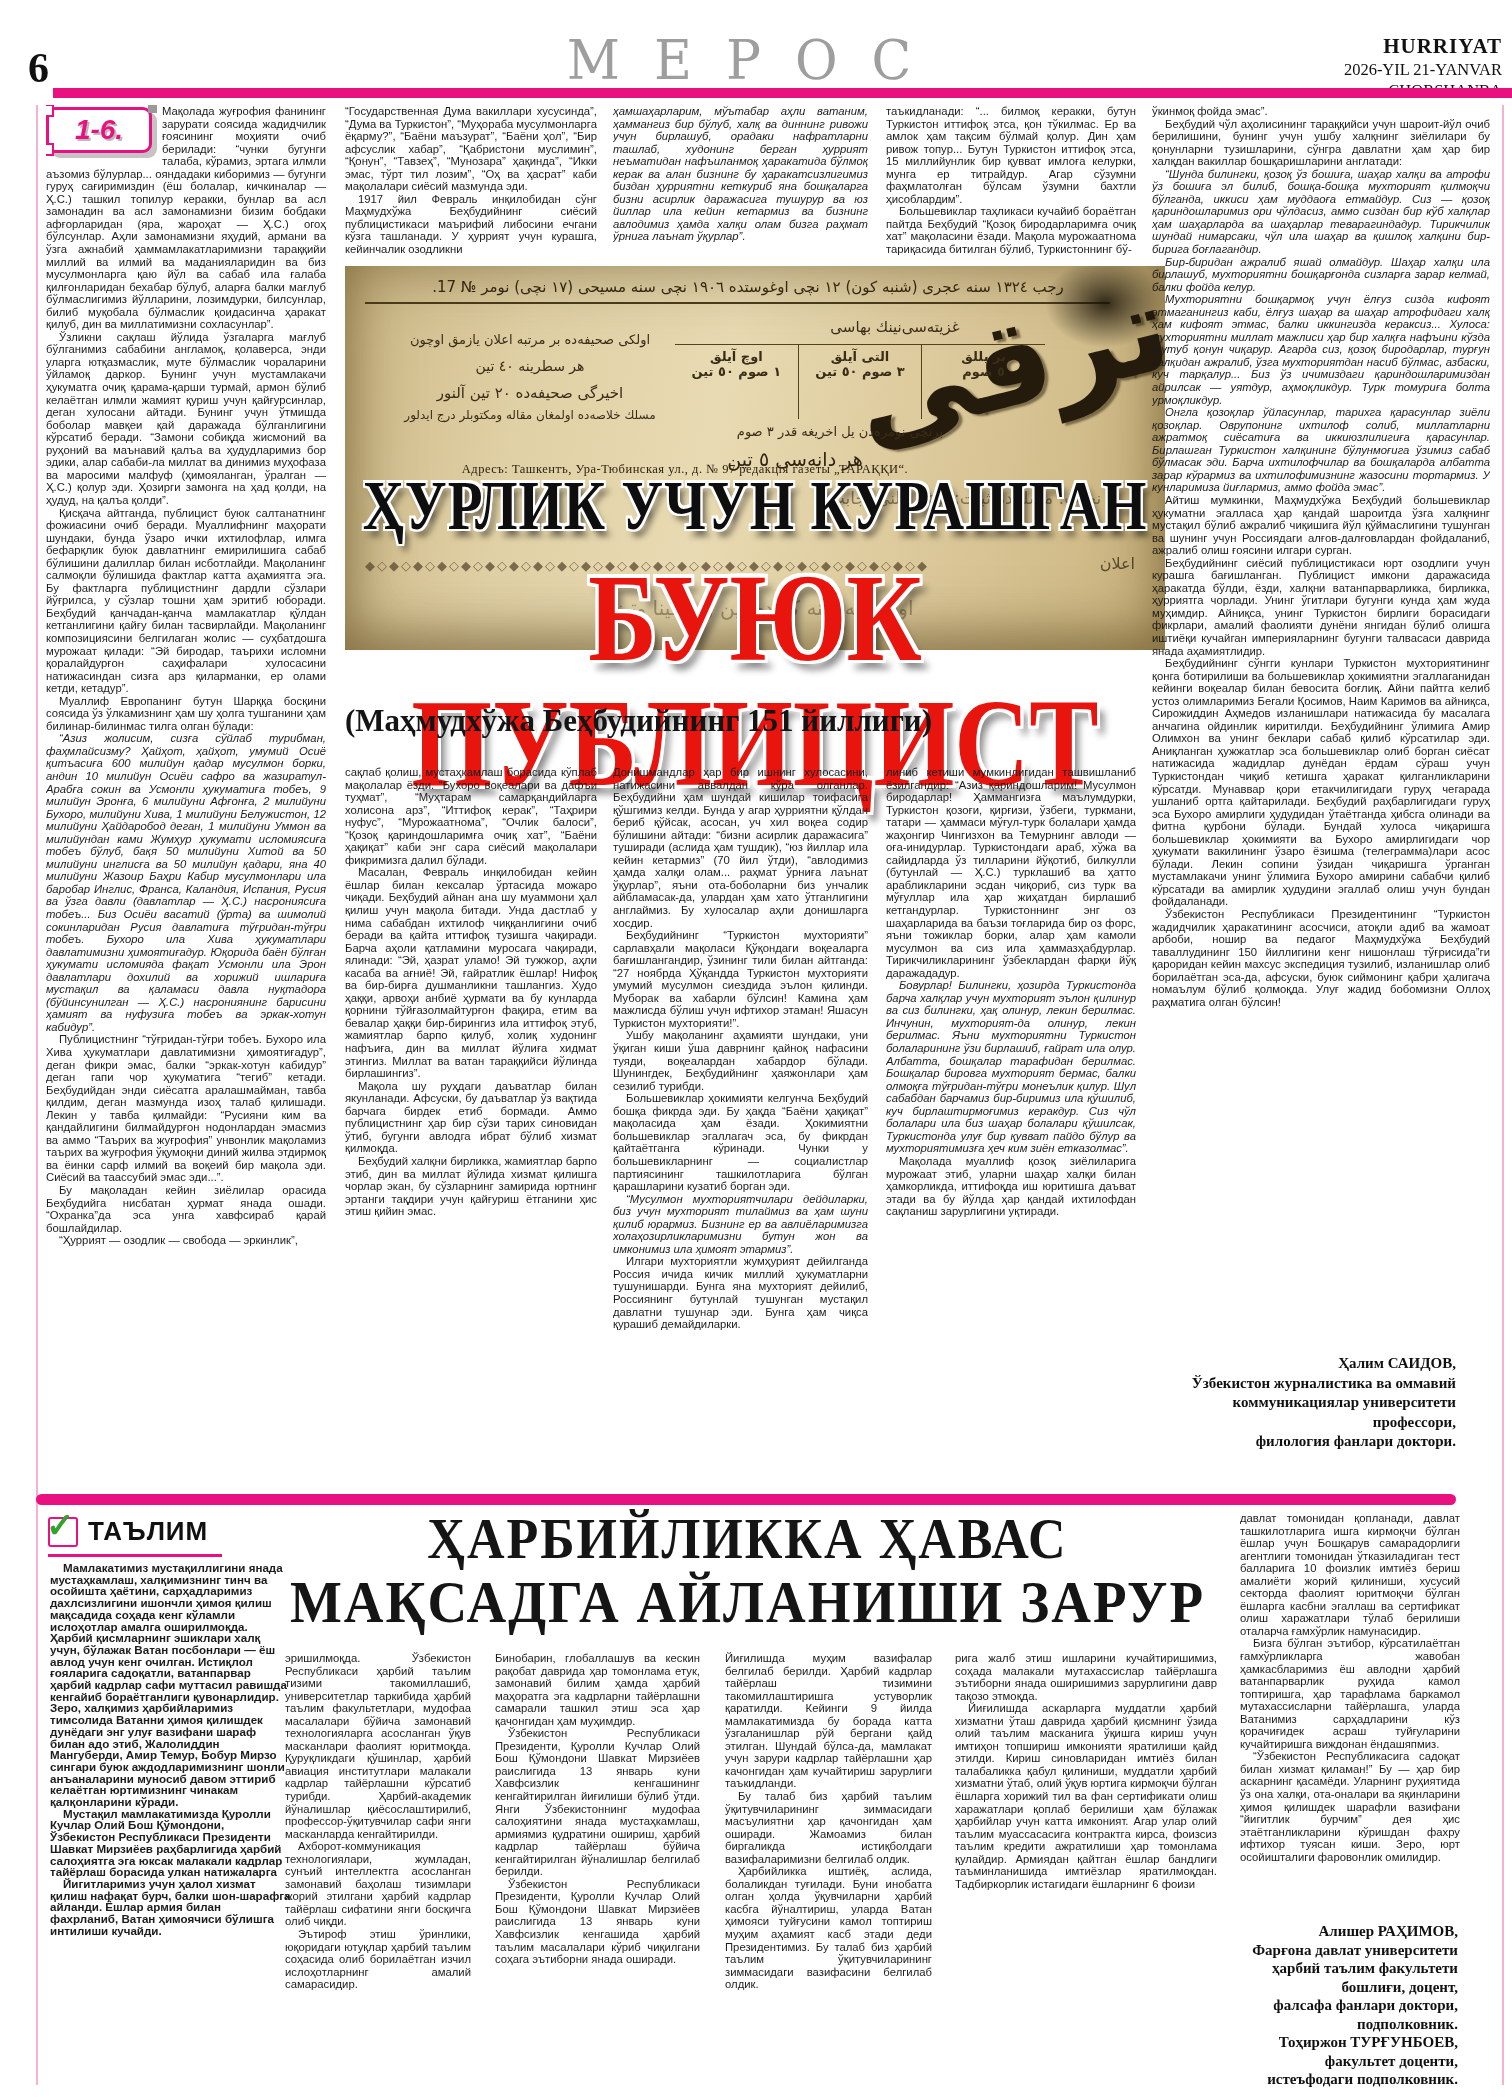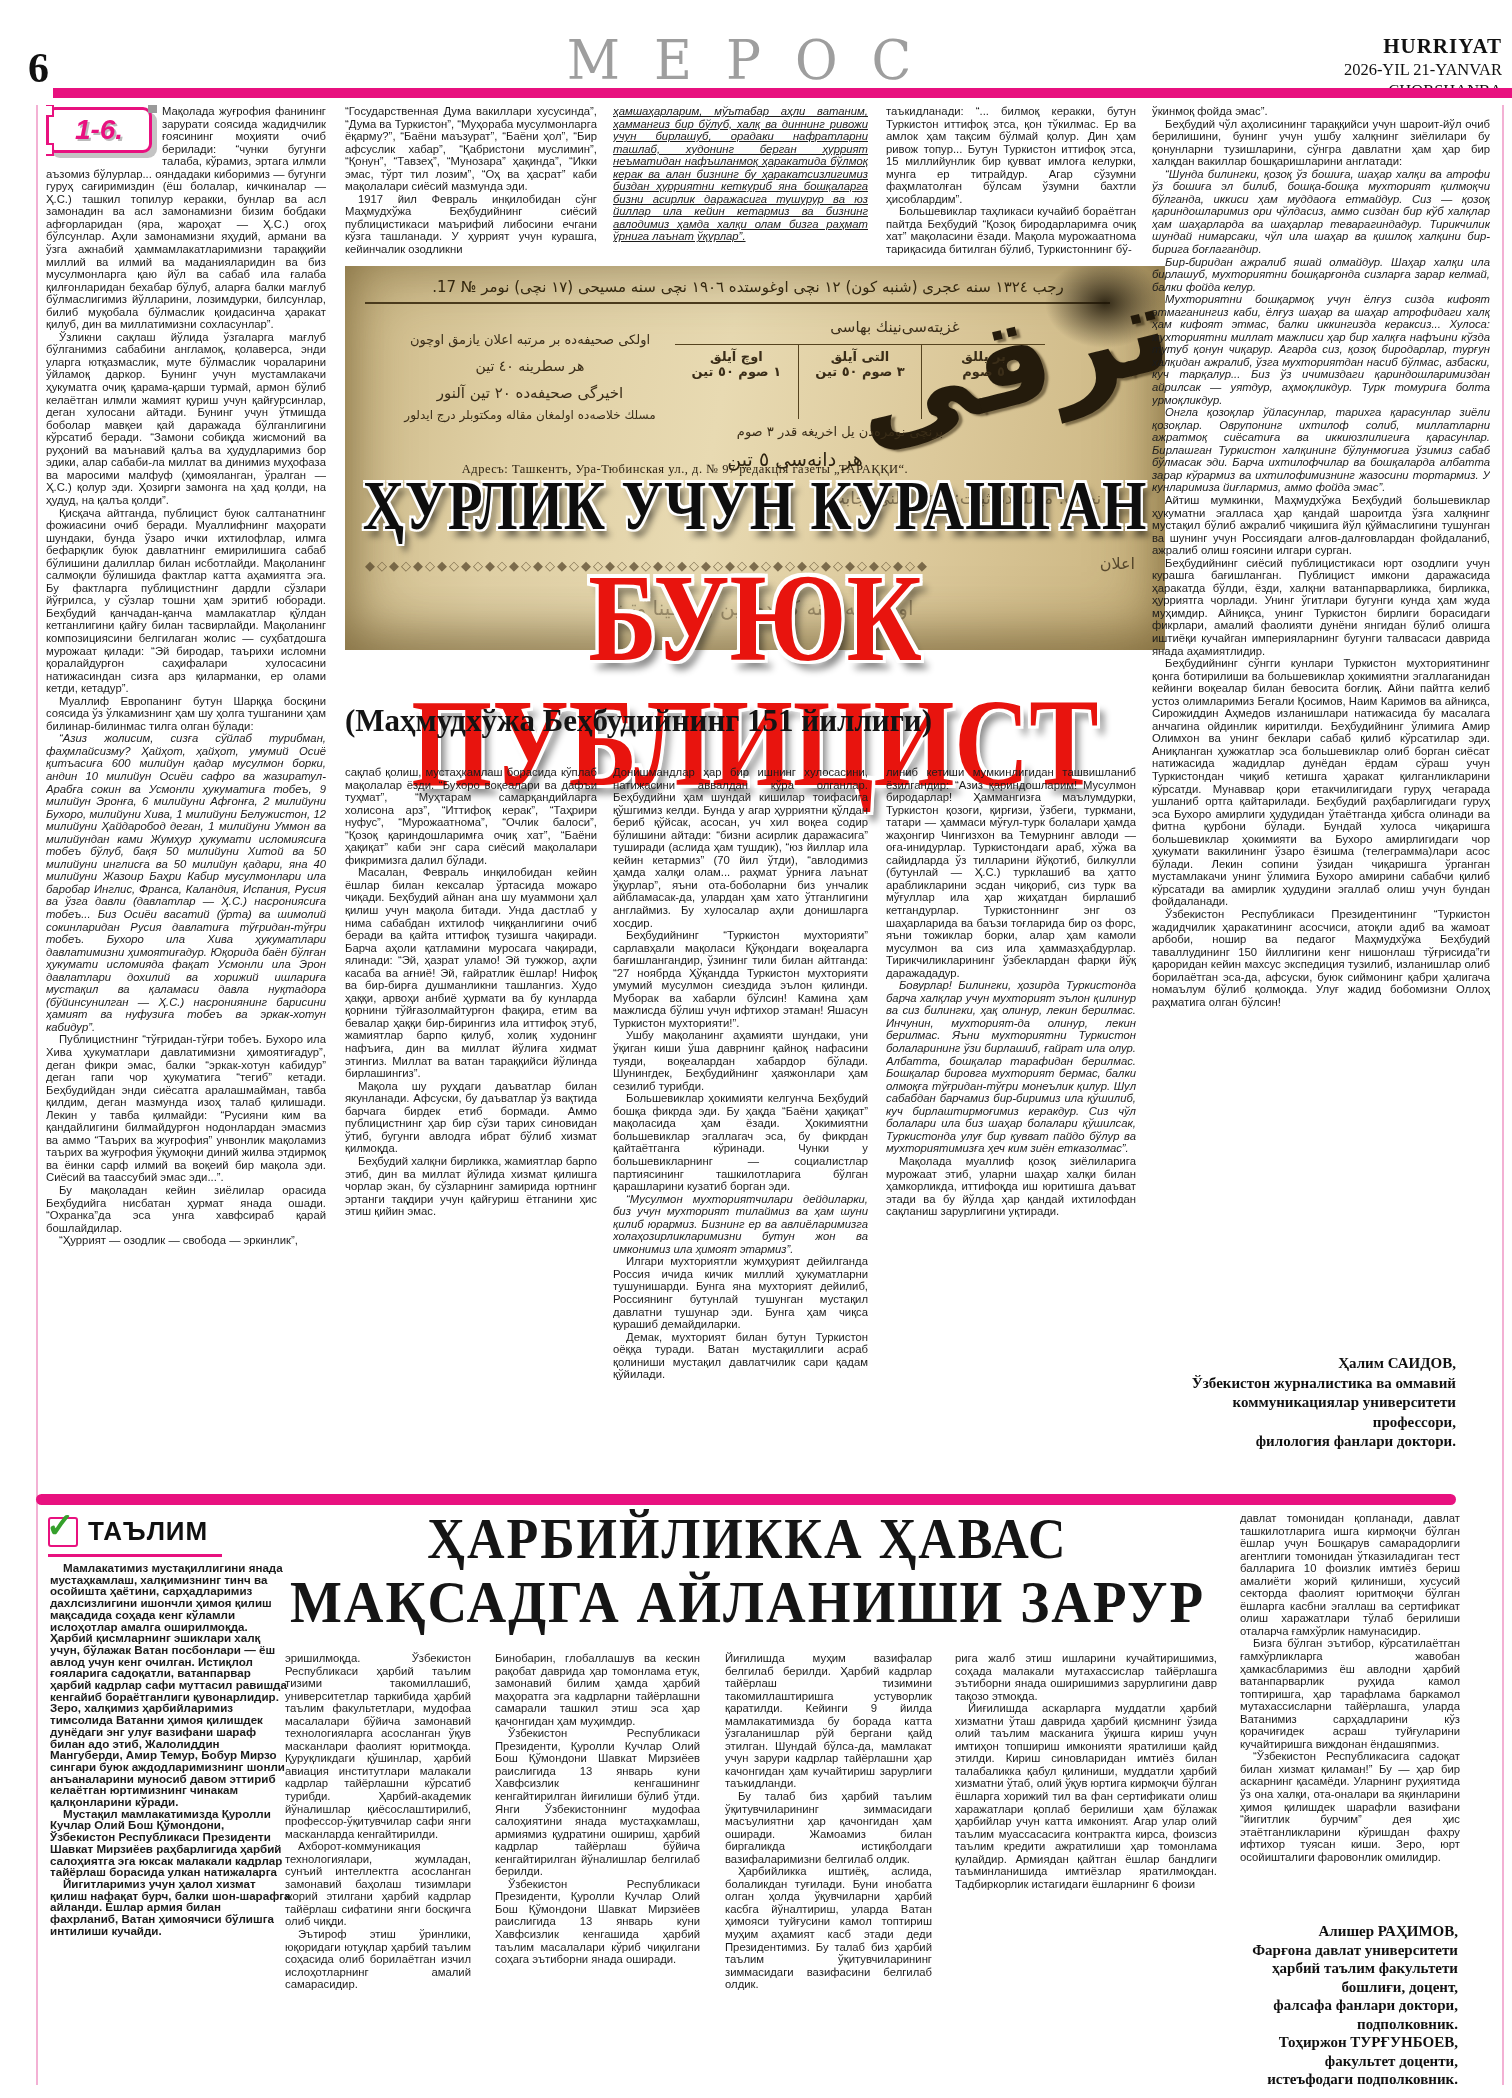--- a/index.html
+++ b/index.html
@@ -122,21 +122,21 @@
       <p class="ps-i">“Азиз жолисим, сизға сўйлаб турибман, фаҳмлайсизму? Ҳайҳот, ҳайҳот, умумий Осиё қитъасиға 600 милийун қадар мусулмон борки, андин 10 милийун Осиёи сафро ва жазиратул-Арабға сокин ва Усмонли ҳукуматиға тобеъ, 9 милийун Эронға, 6 милийуни Афғонға, 2 милийуни Бухоро, милийуни Хива, 1 милийуни Белужистон, 12 милийуни Ҳайдаробод деган, 1 милийуни Уммон ва милийундан ками Жумҳур ҳукумати исломиясиға тобеъ бўлуб, бақя 50 милийуни Хитой ва 50 милийуни инглисға ва 50 милийун қадари, яна 40 милийуни Жазоир Баҳри Кабир мусулмонлари ила баробар Инглис, Франса, Каландия, Испания, Русия ва ўзга давли (давлатлар — Ҳ.С.) насрониясиға тобеъ... Биз Осиёи васатий (ўрта) ва шимолий сокинларидан Русия давлатиға тўғридан-тўғри тобеъ. Бухоро ила Хива ҳукуматлари давлатимизни ҳимоятиғадур. Юқорида баён бўлған ҳукумати исломияда фақат Усмонли ила Эрон давлатлари дохилий ва хорижий ишлариға мустақил ва қаламаси давла нуқтадора (бўйинсунилган — Ҳ.С.) насрониянинг барисини ҳамият ва нуфузиға тобеъ ва эркак-хотун кабидур”.</p>
       <p class="ps-n">Публицистнинг “тўғридан-тўғри тобеъ. Бухоро ила Хива ҳукуматлари давлатимизни ҳимоятиғадур”, деган фикри эмас, балки “эркак-хотун кабидур” деган гапи чор ҳукуматига “тегиб” кетади. Беҳбудийдан энди сиёсатга аралашмайман, тавба қилдим, деган мазмунда изоҳ талаб қилишади. Лекин у тавба қилмайди: “Русияни ким ва қандайлигини билмайдурғон нодонлардан эмасмиз ва аммо “Таърих ва жуғрофия” унвонлик мақоламиз таърих ва жуғрофия ўқумоқни диний жилва этдирмоқ ва ёинки сарф илмий ва воқеий бир мақола эди. Сиёсий ва таассубий эмас эди...”.</p>
       <p class="ps-n">Бу мақоладан кейин зиёлилар орасида Беҳбудийга нисбатан ҳурмат янада ошади. “Охранка”да эса унга хавфсираб қарай бошлайдилар.</p>
       <p class="ps-n">“Ҳуррият — озодлик — свобода — эркинлик”,</p>
     </div>
 
   <div class="tcol" style="left:345px;top:105px;width:252px;height:160px;">
       <p class="ps-c">“Государственная Дума вакиллари хусусинда”, “Дума ва Туркистон”, “Муҳораба мусулмонларга ёқарму?”, “Баёни маъзурат”, “Баёни ҳол”, “Бир афсуслик хабар”, “Қабристони муслимин”, “Қонун”, “Тавзеҳ”, “Мунозара” ҳақинда”, “Икки эмас, тўрт тил лозим”, “Оҳ ва ҳасрат” каби мақолалари сиёсий мазмунда эди.</p>
       <p class="ps-n">1917 йил Февраль инқилобидан сўнг Маҳмудхўжа Беҳбудийнинг сиёсий публицистикаси маърифий либосини ечгани кўзга ташланади. У ҳуррият учун курашга, кейинчалик озодликни</p>
     </div>
-  <div class="tcol" style="left:613px;top:105px;width:255px;height:160px;text-decoration:underline;">
+  <div class="tcol" style="left:613px;top:105px;width:255px;height:160px;">
       <p class="ps-ci">ҳамшаҳарларим, мўътабар аҳли ватаним, ҳаммангиз бир бўлуб, халқ ва диннинг ривожи учун бирлашуб, орадаки нафратларни ташлаб, худонинг берган ҳуррият неъматидан нафъиланмоқ ҳаракатида бўлмоқ керак ва алан бизнинг бу ҳаракатсизлигимиз биздан ҳурриятни кеткуриб яна бошқаларга бизни асирлик даражасига тушурур ва юз йиллар ила кейин кетармиз ва бизнинг авлодимиз ҳамда халқи олам бизга раҳмат ўрнига лаънат ўқурлар”.</p>
     </div>
   <div class="tcol" style="left:886px;top:105px;width:250px;height:160px;">
       <p class="ps-c">таъкидланади: “... билмоқ керакки, бутун Туркистон иттифоқ этса, қон тўкилмас. Ер ва амлок ҳам тақсим бўлмай қолур. Дин ҳам ривож топур... Бутун Туркистон иттифоқ этса, 15 миллийунлик бир қувват имлоға келурки, мунга ер титрайдур. Агар сўзумни фаҳмлатолған бўлсам ўзумни бахтли ҳисоблардим”.</p>
       <p class="ps-n">Большевиклар таҳликаси кучайиб бораётган пайтда Беҳбудий “Қозоқ биродарларимға очиқ хат” мақоласини ёзади. Мақола мурожаатнома тариқасида битилган бўлиб, Туркистоннинг бў-</p>
     </div>
 
   <div id="photo">
     <div class="ph" id="ph-topline">رجب ١٣٢٤ سنه عجرى (شنبه كون) ١٢ نچى اوغوستده ١٩٠٦ نچى سنه مسيحى (١٧ نچى) نومر  № 17.</div>
     <div id="ph-rule1"></div>
@@ -171,21 +171,20 @@
       <p class="ps-n">Мақола шу руҳдаги даъватлар билан якунланади. Афсуски, бу даъватлар ўз вақтида барчага бирдек етиб бормади. Аммо публицистнинг ҳар бир сўзи тарих синовидан ўтиб, бугунги авлодга ибрат бўлиб хизмат қилмоқда.</p>
       <p class="ps-n">Беҳбудий халқни бирликка, жамиятлар барпо этиб, дин ва миллат йўлида хизмат қилишга чорлар экан, бу сўзларнинг замирида юртнинг эртанги тақдири учун қайғуриш ётганини ҳис этиш қийин эмас.</p>
     </div>
   <div class="tcol" style="left:613px;top:766px;width:255px;height:726px;">
       <p class="ps-c">Донишмандлар ҳар бир ишнинг хулосасини, натижасини аввалдан кўра олганлар. Беҳбудийни ҳам шундай кишилар тоифасига қўшгимиз келди. Бунда у агар ҳурриятни қўлдан бериб қўйсак, асосан, уч хил воқеа содир бўлишини айтади: “бизни асирлик даражасига” туширади (аслида ҳам тушдик), “юз йиллар ила кейин кетармиз” (70 йил ўтди), “авлодимиз ҳамда халқи олам... раҳмат ўрниға лаънат ўқурлар”, яъни ота-боболарни биз унчалик айбламасак-да, улардан ҳам хато ўтганлигини англаймиз. Бу хулосалар аҳли донишларга хосдир.</p>
       <p class="ps-n">Беҳбудийнинг “Туркистон мухторияти” сарлавҳали мақоласи Қўқондаги воқеаларга бағишлангандир, ўзининг тили билан айтганда: “27 ноябрда Ҳўқандда Туркистон мухторияти умумий мусулмон сиездида эълон қилинди. Муборак ва хабарли бўлсин! Камина ҳам мажлисда бўлиш учун ифтихор этаман! Яшасун Туркистон мухторияти!”.</p>
       <p class="ps-n">Ушбу мақоланинг аҳамияти шундаки, уни ўқиган киши ўша даврнинг қайноқ нафасини туяди, воқеалардан хабардор бўлади. Шунингдек, Беҳбудийнинг ҳаяжонлари ҳам сезилиб турибди.</p>
       <p class="ps-n">Большевиклар ҳокимияти келгунча Беҳбудий бошқа фикрда эди. Бу ҳақда “Баёни ҳақиқат” мақоласида ҳам ёзади. Ҳокимиятни большевиклар эгаллагач эса, бу фикрдан қайтаётганга кўринади. Чунки у большевикларнинг — социалистлар партиясининг ташкилотларига бўлган қарашларини кузатиб борган эди.</p>
       <p class="ps-i">“Мусулмон мухториятчилари дейдиларки, биз учун мухторият тилаймиз ва ҳам шуни қилиб юрармиз. Бизнинг ер ва авлиёларимизга холаҳозирликларимизни бутун жон ва имконимиз ила ҳимоят этармиз”.</p>
       <p class="ps-n">Илгари мухториятли жумҳурият дейилганда Россия ичида кичик миллий ҳукуматларни тушунишарди. Бунга яна мухторият дейилиб, Россиянинг бутунлай тушунган мустақил давлатни тушунар эди. Бунга ҳам чиқса қурашиб демайдиларки.</p>
-      <p class="ps-n">Демак, мухторият билан бутун Туркистон оёққа туради. Ватан мустақиллиги асраб қолиниши мустақил давлатчилик сари қадам қўйилади.</p>
     </div>
   <div class="tcol" style="left:886px;top:766px;width:250px;height:726px;">
       <p class="ps-c">линиб кетиши мумкинлигидан ташвишланиб ёзилгандир: “Азиз қариндошларим! Мусулмон биродарлар! Ҳаммангизға маълумдурки, Туркистон қозоғи, қирғизи, ўзбеги, туркмани, татари — ҳаммаси мўғул-турк болалари ҳамда жаҳонгир Чингизхон ва Темурнинг авлоди — оға-инидурлар. Туркистондаги араб, хўжа ва сайидларда ўз тилларини йўқотиб, билкулли (бутунлай — Ҳ.С.) турклашиб ва ҳатто арабликларини эсдан чиқориб, сиз турк ва мўғуллар ила ҳар жиҳатдан бирлашиб кетгандурлар. Туркистоннинг энг оз шаҳарларида ва баъзи тоғларида бир оз форс, яъни тожиклар борки, алар ҳам камоли мусулмон ва сиз ила ҳаммазҳабдурлар. Тирикчиликларининг ўзбеклардан фарқи йўқ даражададур.</p>
       <p class="ps-i">Бовурлар! Билингки, ҳозирда Туркистонда барча халқлар учун мухторият эълон қилинур ва сиз билингки, ҳақ олинур, лекин берилмас. Инчунин, мухторият-да олинур, лекин берилмас. Яъни мухториятни Туркистон болаларининг ўзи бирлашиб, ғайрат ила олур. Албатта, бошқалар тарафидан берилмас. Бошқалар бировга мухторият бермас, балки олмоқға тўғридан-тўғри монеълик қилур. Шул сабабдан барчамиз бир-биримиз ила қўшилиб, куч бирлаштирмоғимиз керакдур. Сиз чўл болалари ила биз шаҳар болалари қўшилсак, Туркистонда улуғ бир қувват пайдо бўлур ва мухториятимизға ҳеч ким зиён етказолмас”.</p>
       <p class="ps-n">Мақолада муаллиф қозоқ зиёлиларига мурожаат этиб, уларни шаҳар халқи билан ҳамкорликда, иттифоқда иш юритишга даъват этади ва бу йўлда ҳар қандай ихтилофдан сақланиш зарурлигини уқтиради.</p>
     </div>
   <div class="tcol" style="left:1152px;top:105px;width:338px;height:1243px;">
       <p class="ps-c">ўкинмоқ фойда эмас”.</p>
       <p class="ps-n">Беҳбудий чўл аҳолисининг тараққийси учун шароит-йўл очиб берилишини, бунинг учун ушбу халқнинг зиёлилари бу қонунларни тузишларини, сўнгра давлатни ҳам ҳар бир халқдан вакиллар бошқаришларини англатади:</p>
       <p class="ps-i">“Шунда билингки, қозоқ ўз бошиға, шаҳар халқи ва атрофи ўз бошиға эл билиб, бошқа-бошқа мухторият қилмоқчи бўлганда, иккиси ҳам муддаоға етмайдур. Сиз — қозоқ қариндошларимиз ори чўлдасиз, аммо сиздан бир кўб халқлар ҳам шаҳарларда ва шаҳарлар теварагиндадур. Тирикчилик шундай нимарсаки, чўл ила шаҳар ва қишлоқ халқини бир-бирига боғлагандир.</p>

